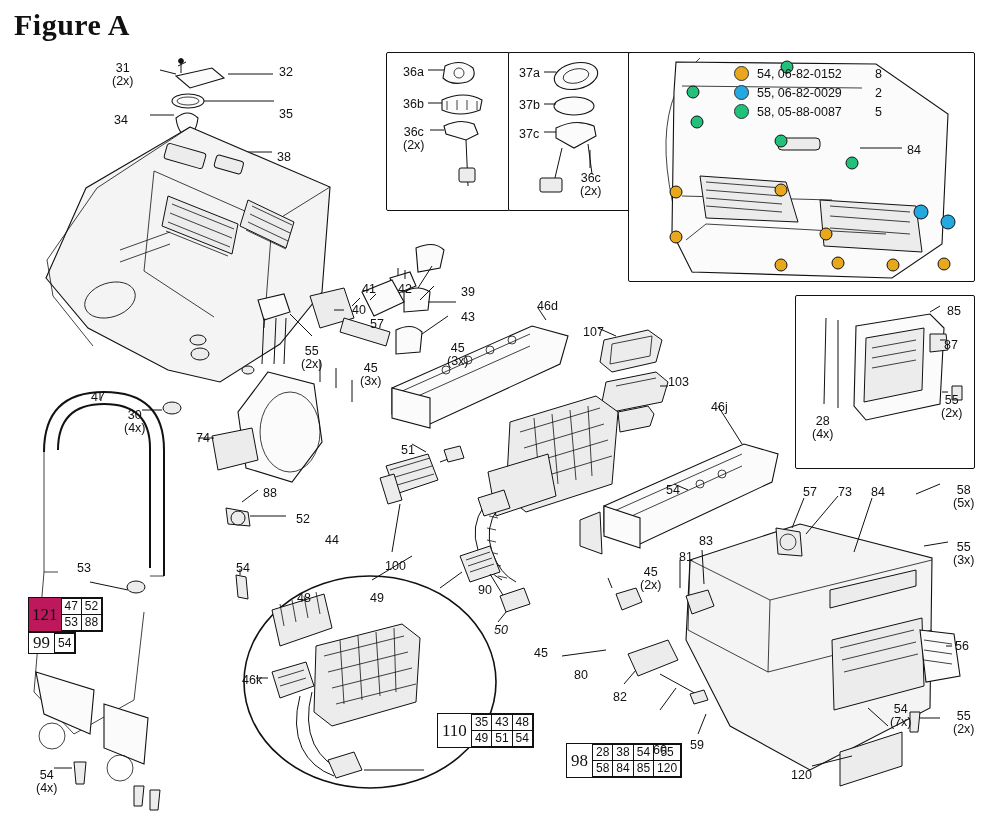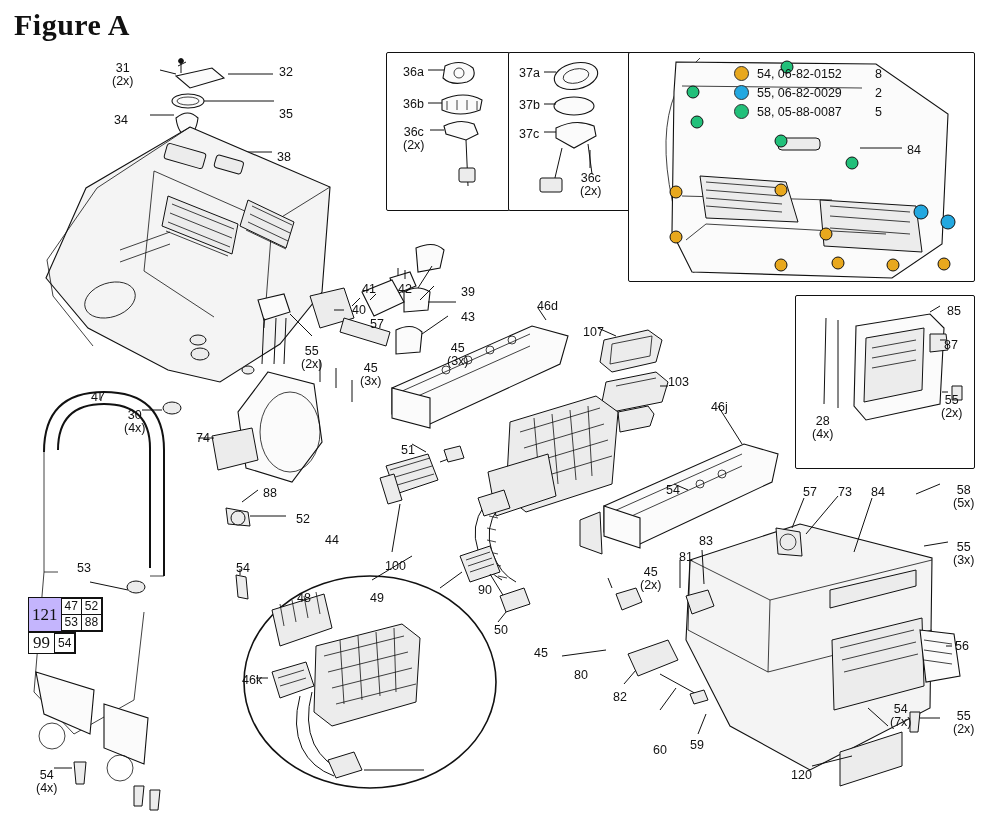--- a/index.html
+++ b/index.html
@@ -289,22 +289,39 @@
       <span class="qty">2</span>
     </div>
     <div class="row">
       <span class="sw" style="background:#22c07a"></span>
       <span class="txt">58, 05-88-0087</span>
       <span class="qty">5</span>
     </div>
   </div>
 
 
-
-  <div style="position:absolute;left:28px;top:597px;display:flex;align-items:stretch;border:1.5px solid #111;background:#c4b5fd;">
+  <div style="position:absolute;left:437px;top:713px;display:flex;align-items:stretch;border:1.5px solid #111;background:#fff;">
+    <div style="display:flex;align-items:center;padding:0 4px;font-size:17px;">110</div>
+    <table class="tbl" style="position:static;border:none;border-left:1.5px solid #111;">
+      <tbody>
+          <tr>
+            <td>35</td>
+            <td>43</td>
+            <td>48</td>
+          </tr>
+      <tr>
+            <td>49</td>
+            <td>51</td>
+            <td>54</td>
+          </tr>
+    </tbody>
+      </table>
+  </div>
+
+  <div style="position:absolute;left:28px;top:597px;display:flex;align-items:stretch;border:1.5px solid #111;background:#be185d;">
     <div style="display:flex;align-items:center;padding:0 3px;font-size:17px;">121</div>
     <table class="tbl" style="position:static;border:none;border-left:1.5px solid #111;">
       <tbody>
           <tr>
             <td>47</td>
             <td>52</td>
           </tr>
       <tr>
             <td>53</td>
             <td>88</td>
@@ -317,20 +334,39 @@
     <div style="display:flex;align-items:center;padding:0 4px;font-size:17px;">99</div>
     <table class="tbl" style="position:static;border:none;border-left:1.5px solid #111;">
       <tbody>
           <tr>
             <td>54</td>
           </tr>
     </tbody>
       </table>
   </div>
 
+  <div style="position:absolute;left:566px;top:743px;display:flex;align-items:stretch;border:1.5px solid #111;background:#fff;">
+    <div style="display:flex;align-items:center;padding:0 4px;font-size:17px;">98</div>
+    <table class="tbl" style="position:static;border:none;border-left:1.5px solid #111;">
+      <tbody>
+          <tr>
+            <td>28</td>
+            <td>38</td>
+            <td>54</td>
+            <td>55</td>
+          </tr>
+      <tr>
+            <td>58</td>
+            <td>84</td>
+            <td>85</td>
+            <td>120</td>
+          </tr>
+    </tbody>
+      </table>
+  </div>
 
   <div id="callout-layer">
       <div class="lbl c" style="left: 112px; top: 62px;">31
 (2x)</div>
       <div class="lbl c" style="left: 279px; top: 66px;">32</div>
       <div class="lbl c" style="left: 279px; top: 108px;">35</div>
       <div class="lbl c" style="left: 114px; top: 114px;">34</div>
       <div class="lbl c" style="left: 277px; top: 151px;">38</div>
       <div class="lbl c" style="left: 403px; top: 66px;">36a</div>
       <div class="lbl c" style="left: 403px; top: 98px;">36b</div>
@@ -369,21 +405,21 @@
 (4x)</div>
       <div class="lbl c" style="left: 196px; top: 432px;">74</div>
       <div class="lbl c" style="left: 263px; top: 487px;">88</div>
       <div class="lbl c" style="left: 296px; top: 513px;">52</div>
       <div class="lbl c" style="left: 77px; top: 562px;">53</div>
       <div class="lbl c" style="left: 236px; top: 562px;">54</div>
       <div class="lbl c" style="left: 325px; top: 534px;">44</div>
       <div class="lbl c" style="left: 401px; top: 444px;">51</div>
       <div class="lbl c" style="left: 385px; top: 560px;">100</div>
       <div class="lbl c" style="left: 430px; top: 584px; margin-left: 48px;">90</div>
-      <div class="lbl c" style="left: 494px; top: 624px;">50</div>
+      <div class="lbl c" style="left: 494px; top: 624px; font-style: italic;">50</div>
       <div class="lbl c" style="left: 666px; top: 484px;">54</div>
       <div class="lbl c" style="left: 679px; top: 551px;">81</div>
       <div class="lbl c" style="left: 699px; top: 535px;">83</div>
       <div class="lbl c" style="left: 640px; top: 566px;">45
 (2x)</div>
       <div class="lbl c" style="left: 803px; top: 486px;">57</div>
       <div class="lbl c" style="left: 838px; top: 486px;">73</div>
       <div class="lbl c" style="left: 871px; top: 486px;">84</div>
       <div class="lbl c" style="left: 953px; top: 484px;">58
 (5x)</div>

